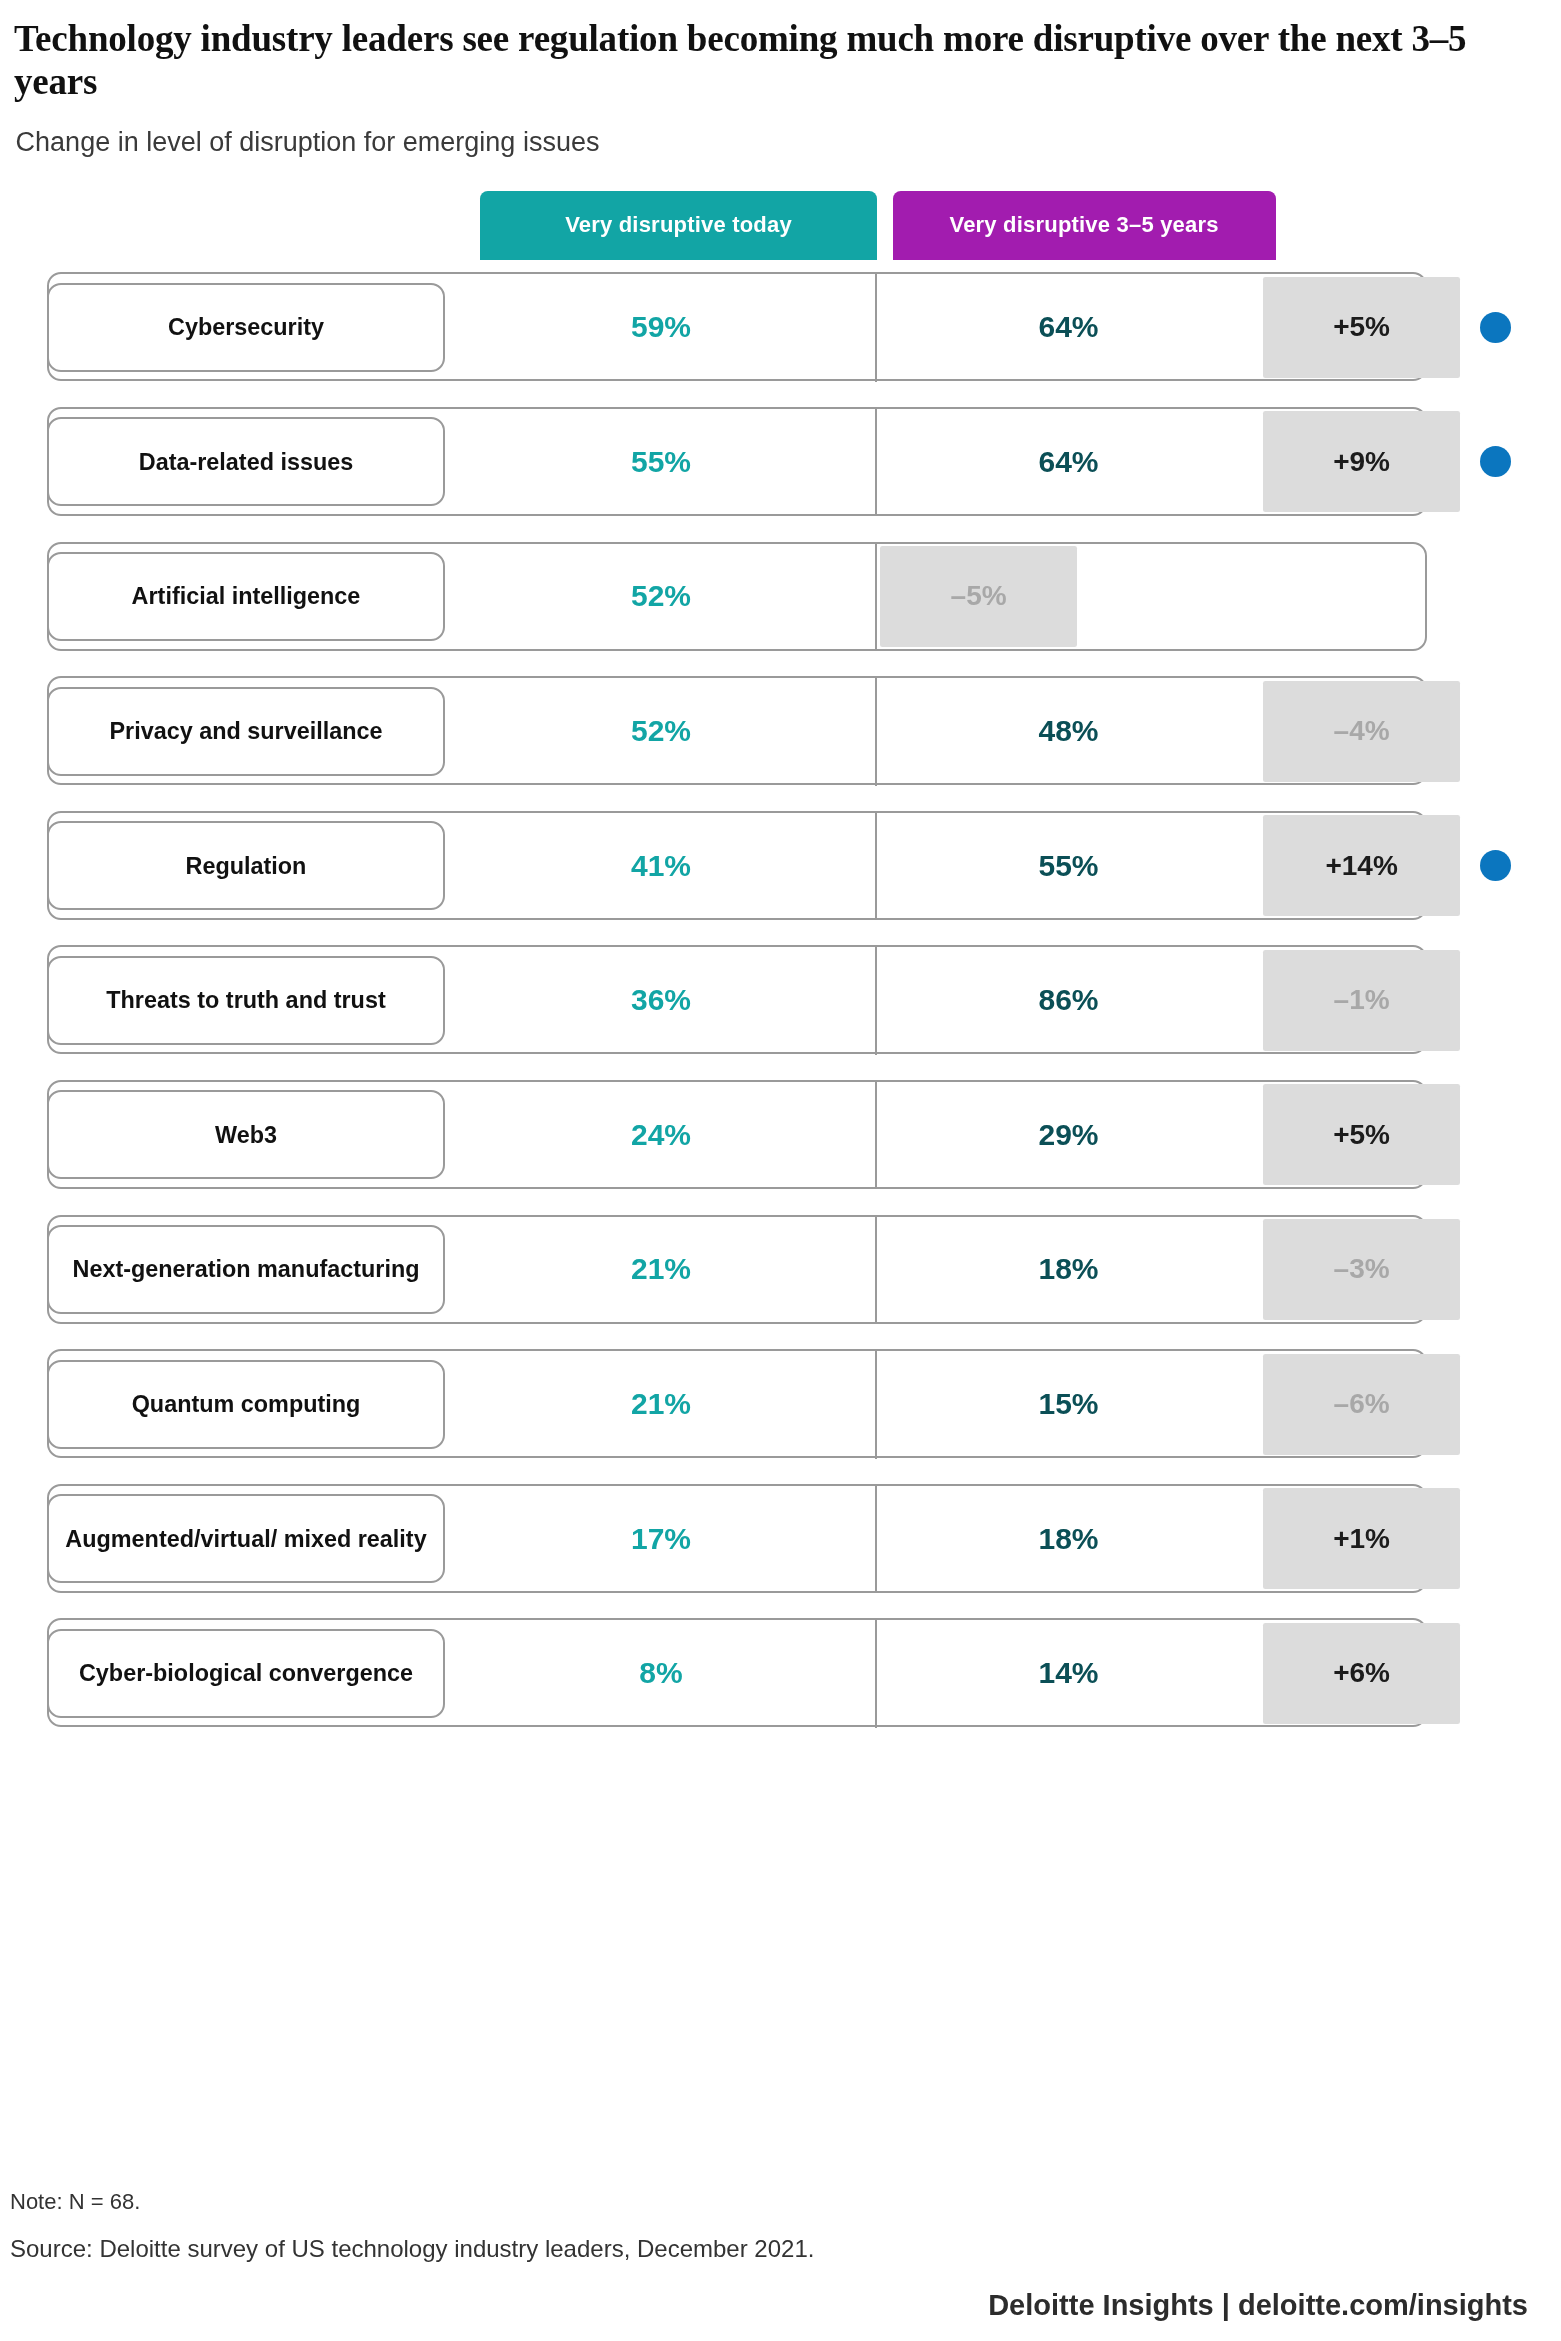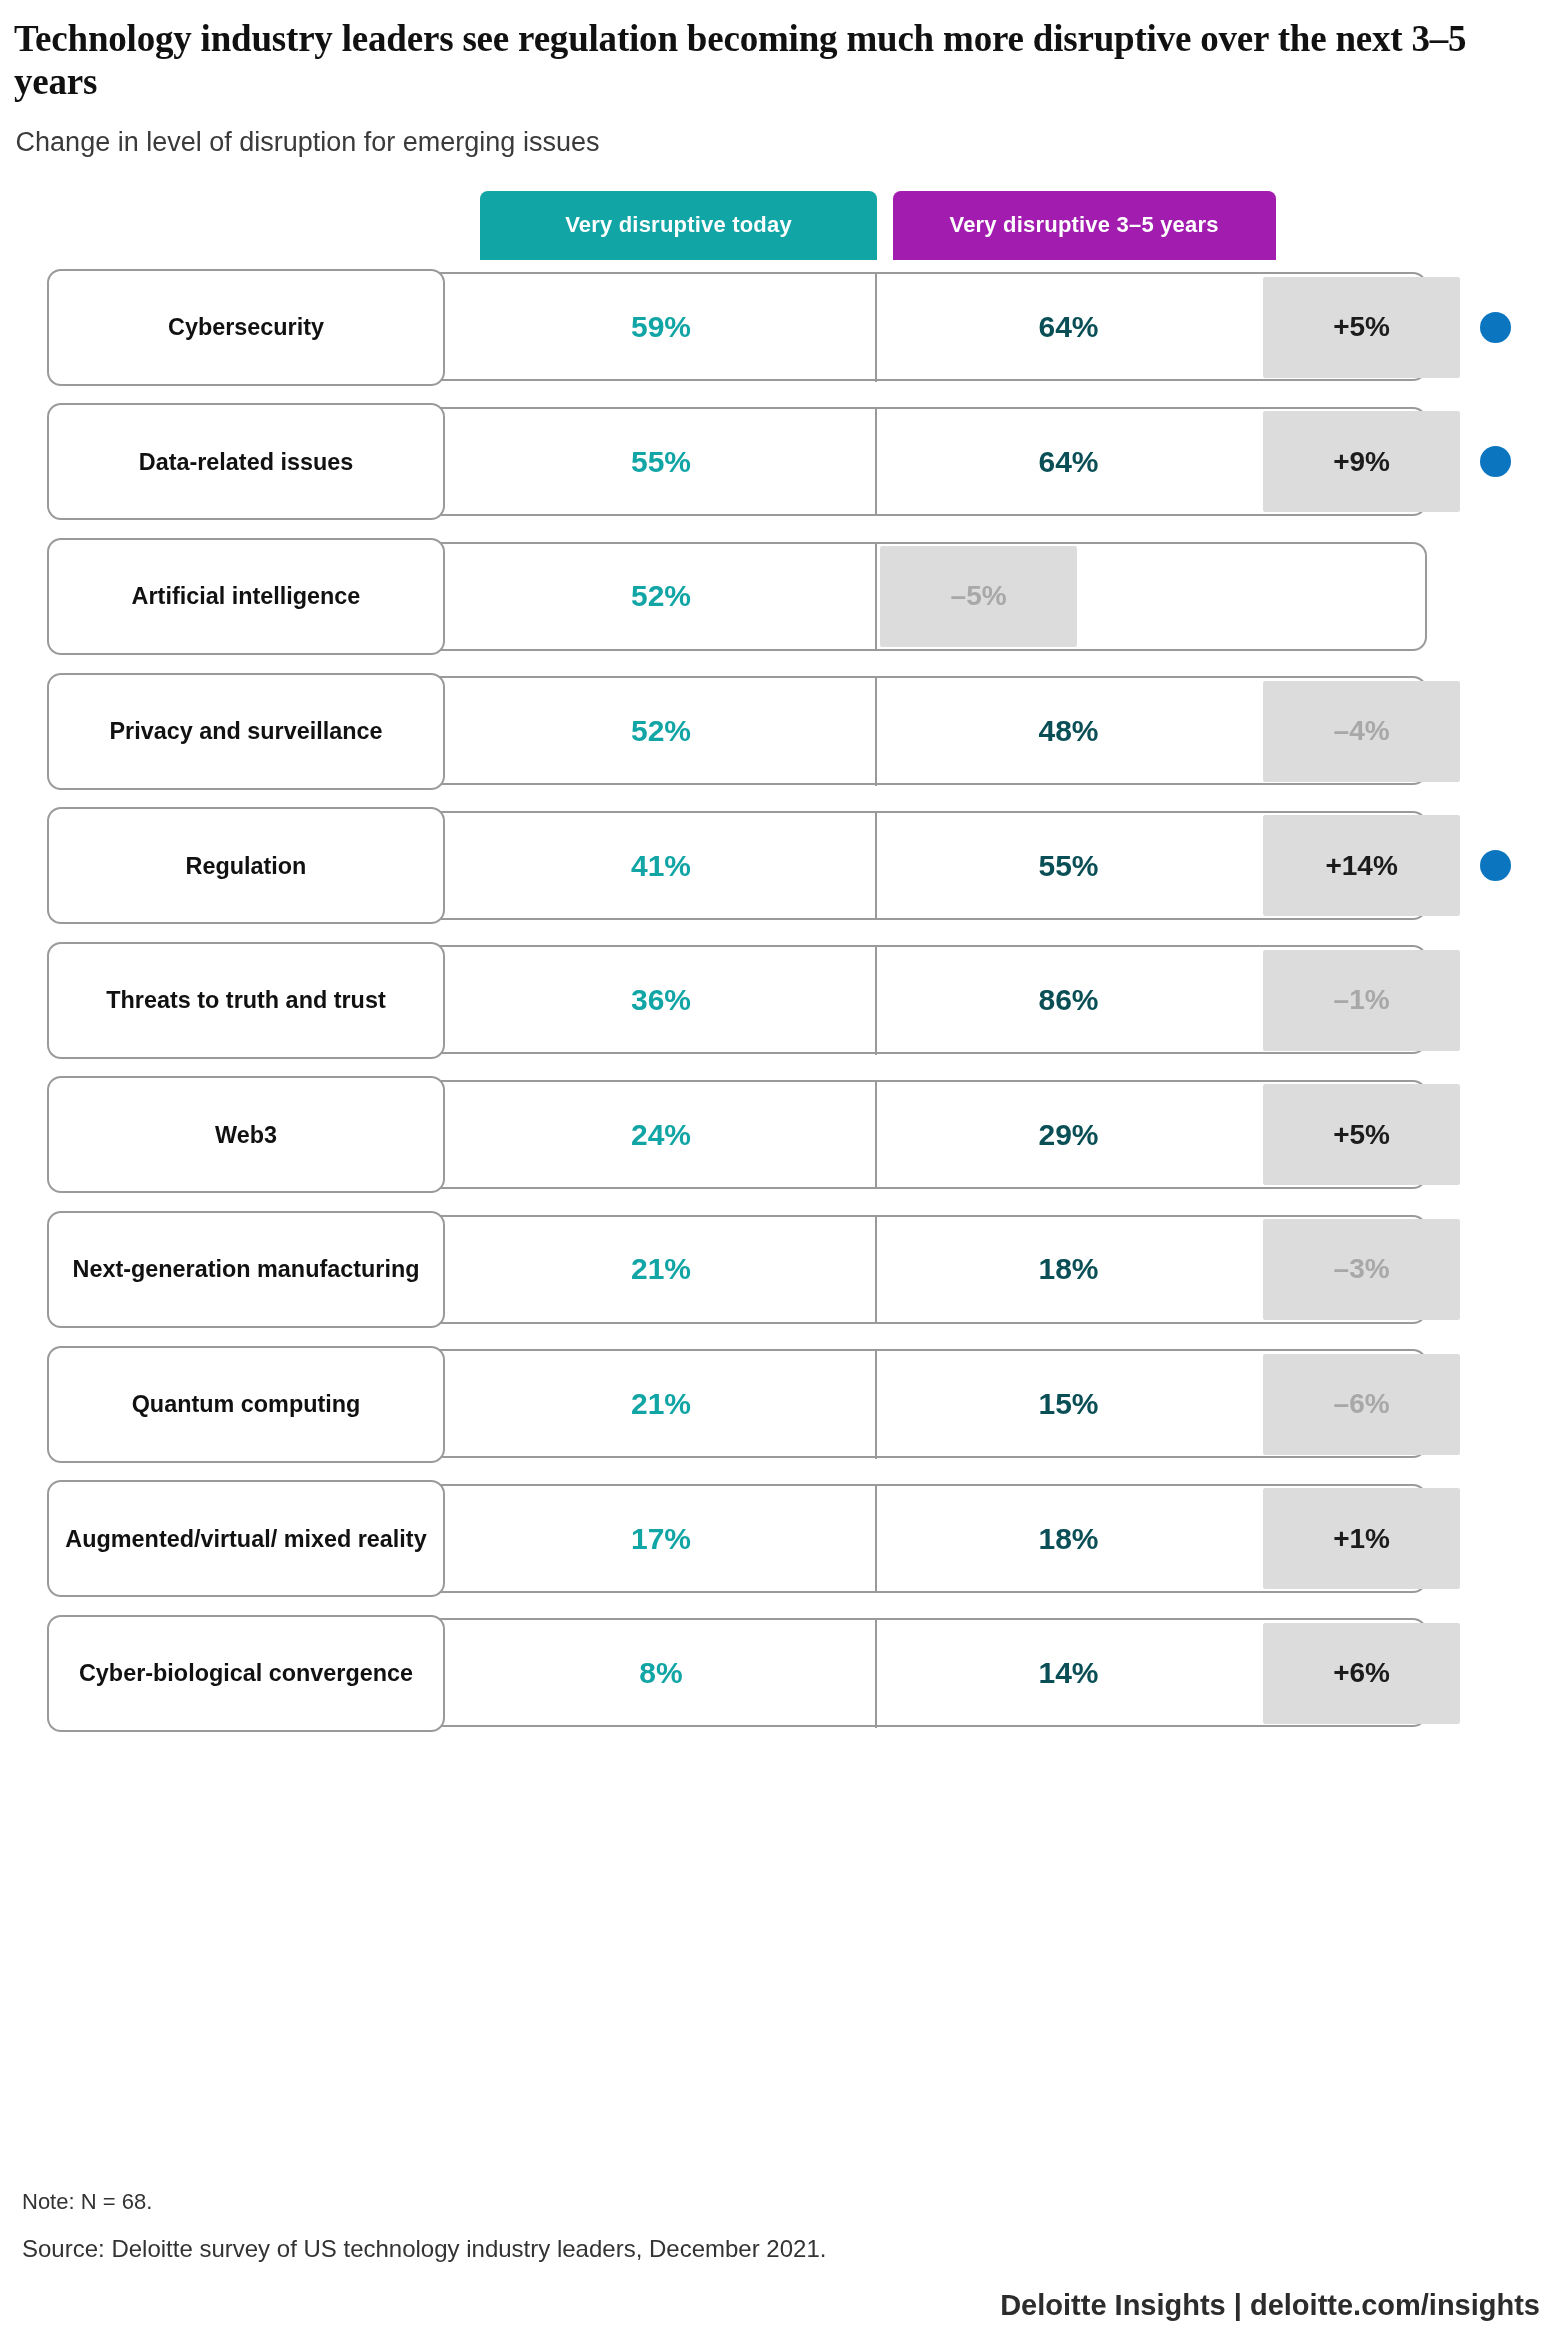--- a/index.html
+++ b/index.html
@@ -98,21 +98,21 @@
     height: 109px;
     border: 2.3px solid #9a9a9a;
     border-radius: 14px;
     box-sizing: border-box;
     background: #ffffff;
   }
   .label-box {
     position: relative;
     z-index: 2;
     flex: 0 0 398px;
-    height: 117px;
+    height: 89px;
     box-sizing: border-box;
     border: 2.3px solid #9a9a9a;
     border-radius: 14px;
     background: #ffffff;
     display: flex;
     align-items: center;
     justify-content: center;
     text-align: center;
     font-size: 23.4px;
     font-weight: bold;
@@ -175,21 +175,21 @@
     width: 31px;
     height: 31px;
     border-radius: 50%;
     background: #0B76BF;
     z-index: 3;
   }
 
   
   .footer {
     position: absolute;
-    left: 22px;
+    left: 10px;
     bottom: 20px;
     width: 1518px;
   }
   .note {
     font-size: 22px;
     color: #333333;
     margin-bottom: 20px;
   }
   .source {
     font-size: 24px;

